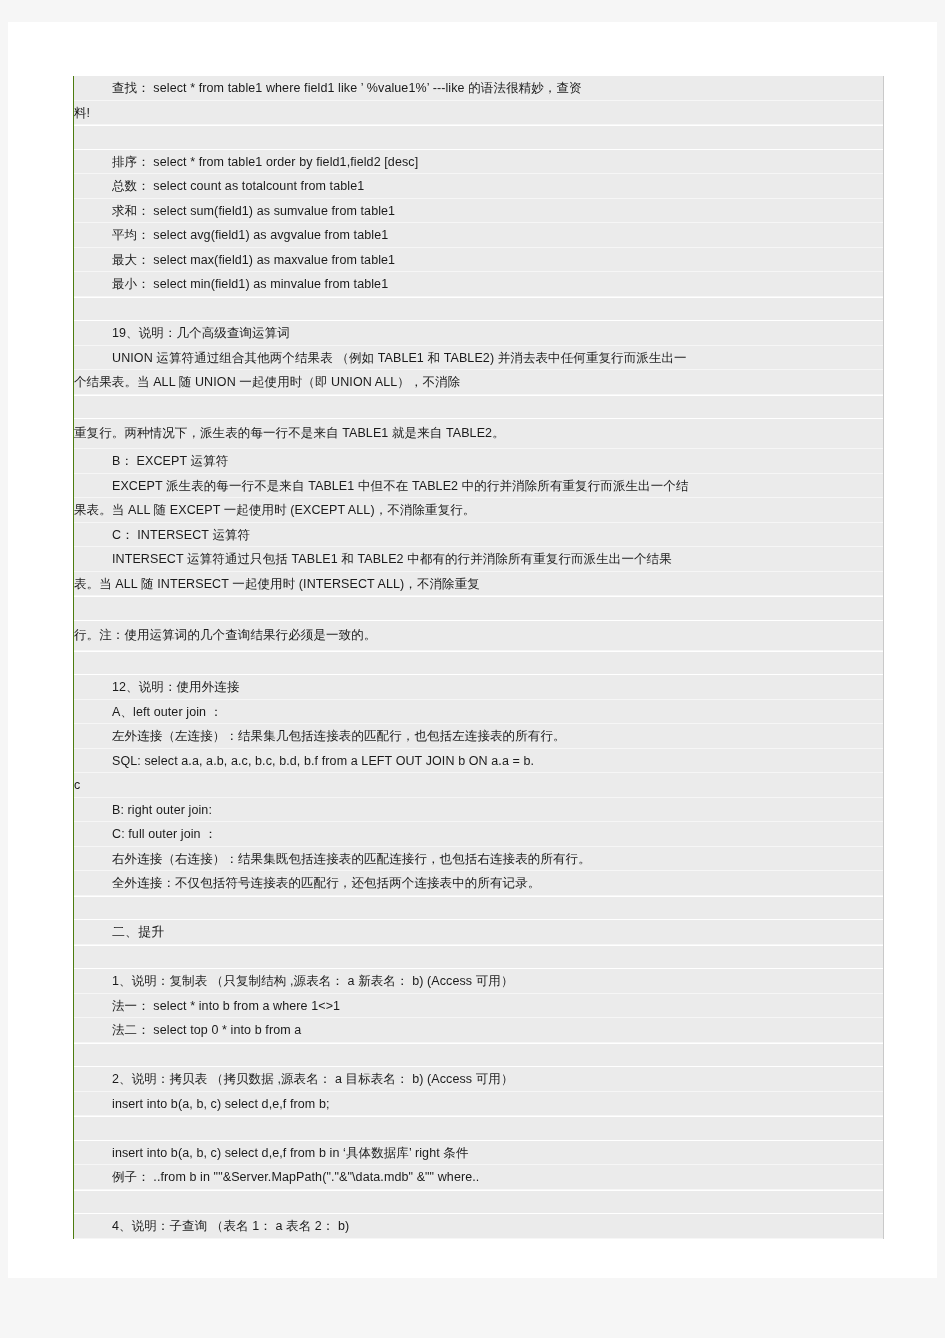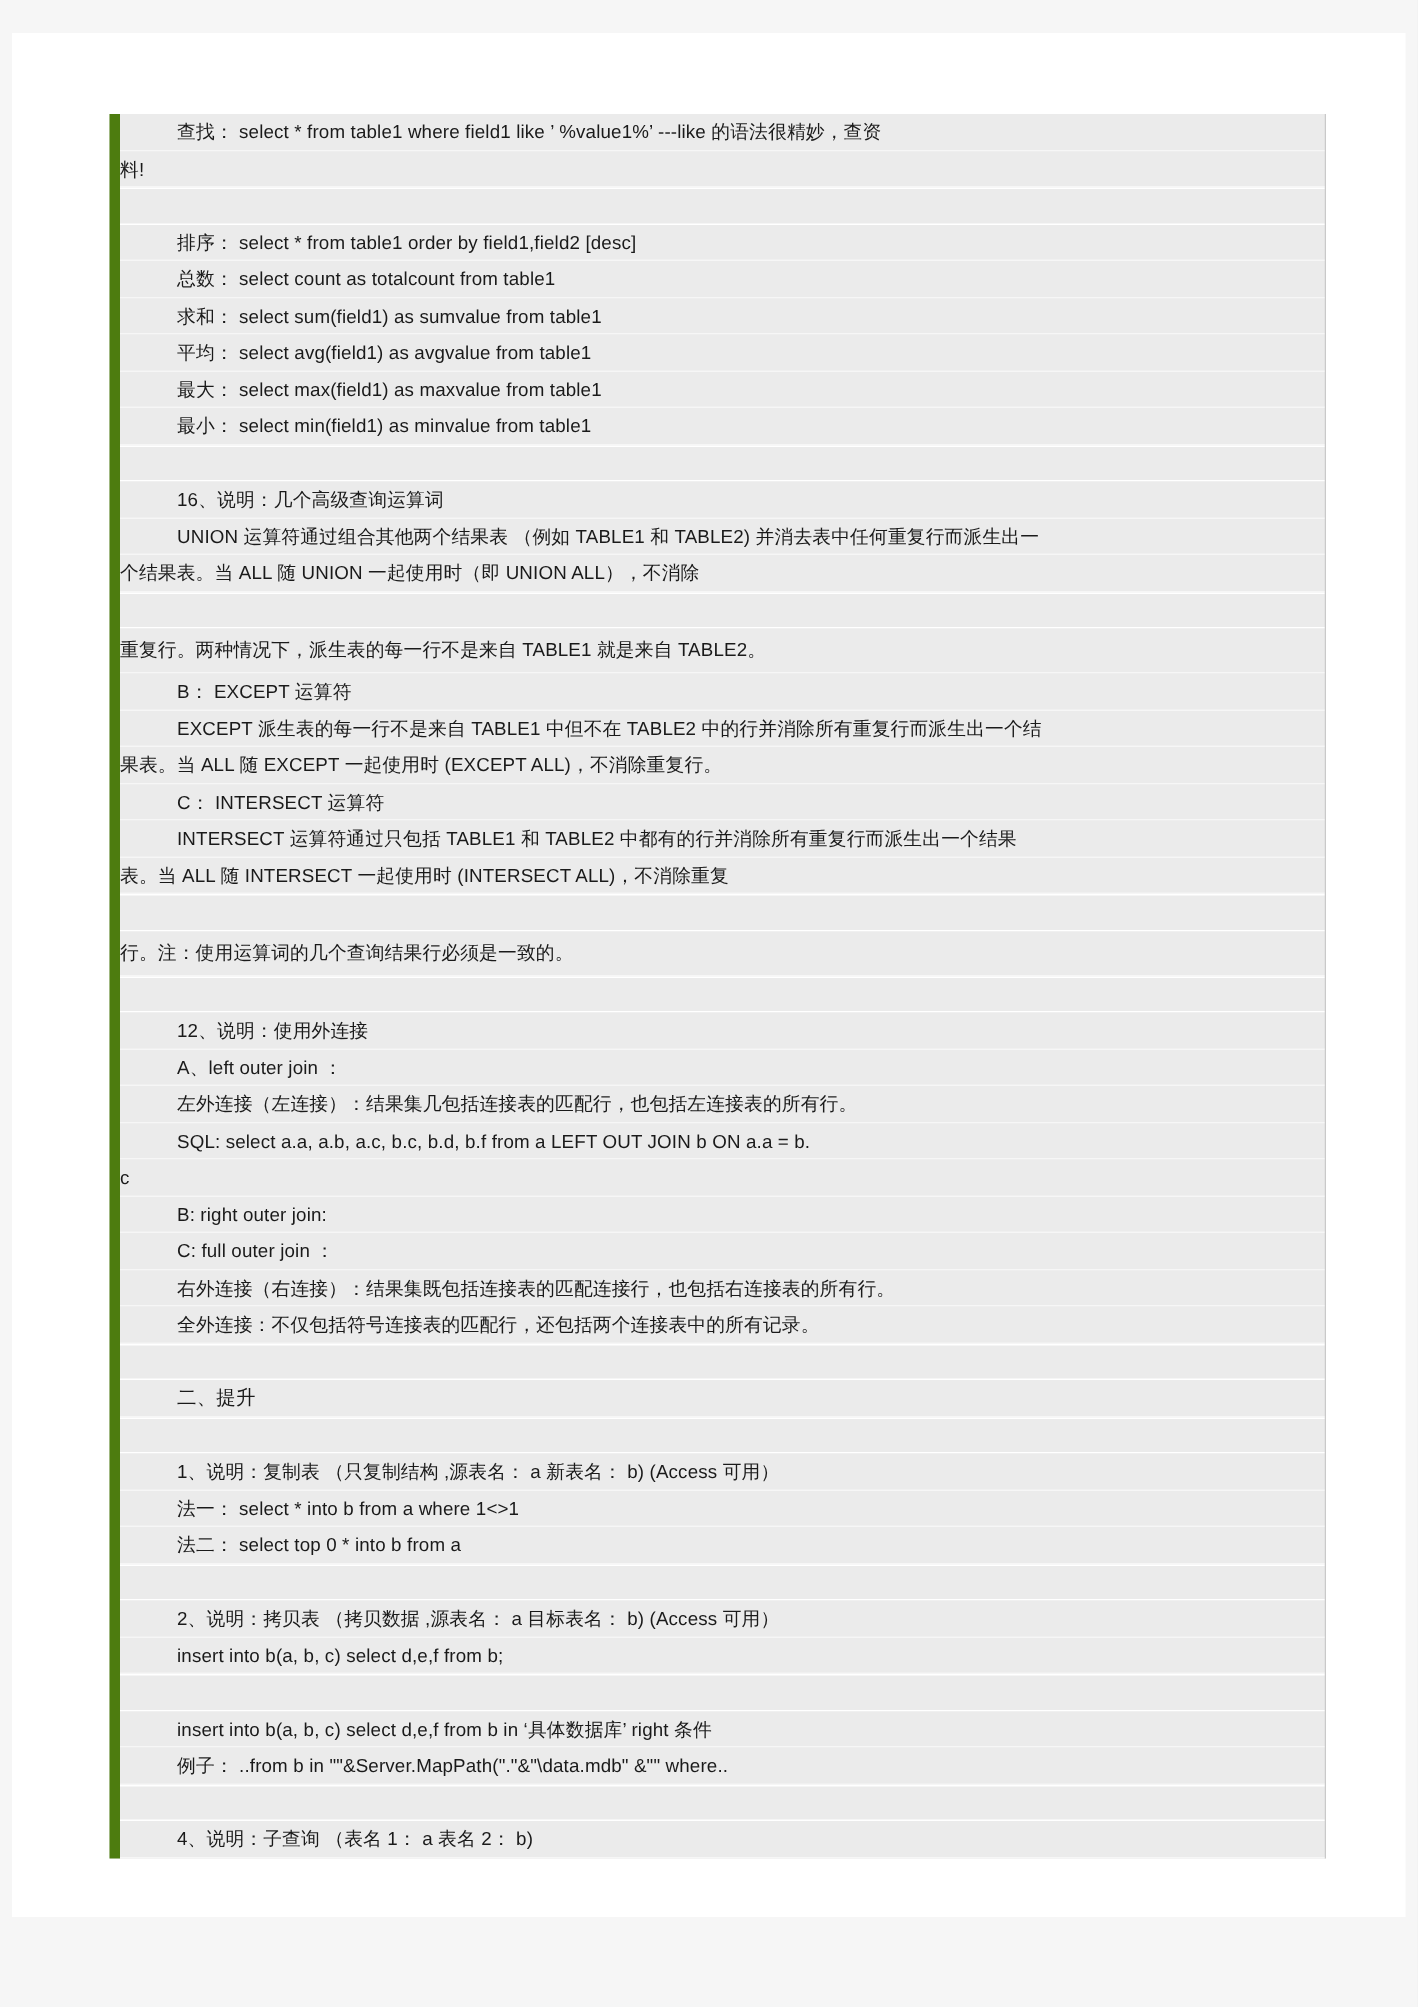--- a/index.html
+++ b/index.html
@@ -25,21 +25,21 @@
     box-sizing: border-box;
   }
 
   
   #doc-body {
     position: absolute;
     left: 65px;
     top: 54px;
     width: 811px;
     background: #ebebeb;
-    border-left: 7px solid #4d7c0f;
+    border-left: 1px solid #4d7c0f;
     border-right: 1px solid #c9c9c9;
     box-sizing: border-box;
   }
 
   .doc-line {
     position: relative;
     background: #ebebeb;
     border-bottom: 1px solid #f6f6f6;
     color: #1a1a1a;
     font-size: 12.5px;
@@ -115,21 +115,21 @@
       <div class="doc-line">
         <span class="ln">最大：  select       max(field1)       as     maxvalue      from      table1</span>
       </div>
       <div class="doc-line">
         <span class="ln">最小：  select       min(field1)       as     minvalue      from      table1</span>
       </div>
       <div class="doc-line blank gap">
         <span class="ln"></span>
       </div>
       <div class="doc-line">
-        <span class="ln">16、说明：几个高级查询运算词</span>
+        <span class="ln">19、说明：几个高级查询运算词</span>
       </div>
       <div class="doc-line">
         <span class="ln">UNION   运算符通过组合其他两个结果表       （例如    TABLE1  和    TABLE2) 并消去表中任何重复行而派生出一</span>
       </div>
       <div class="doc-line flush">
         <span class="ln">个结果表。当      ALL   随   UNION   一起使用时（即       UNION   ALL），不消除</span>
       </div>
       <div class="doc-line blank gap">
         <span class="ln"></span>
       </div>

